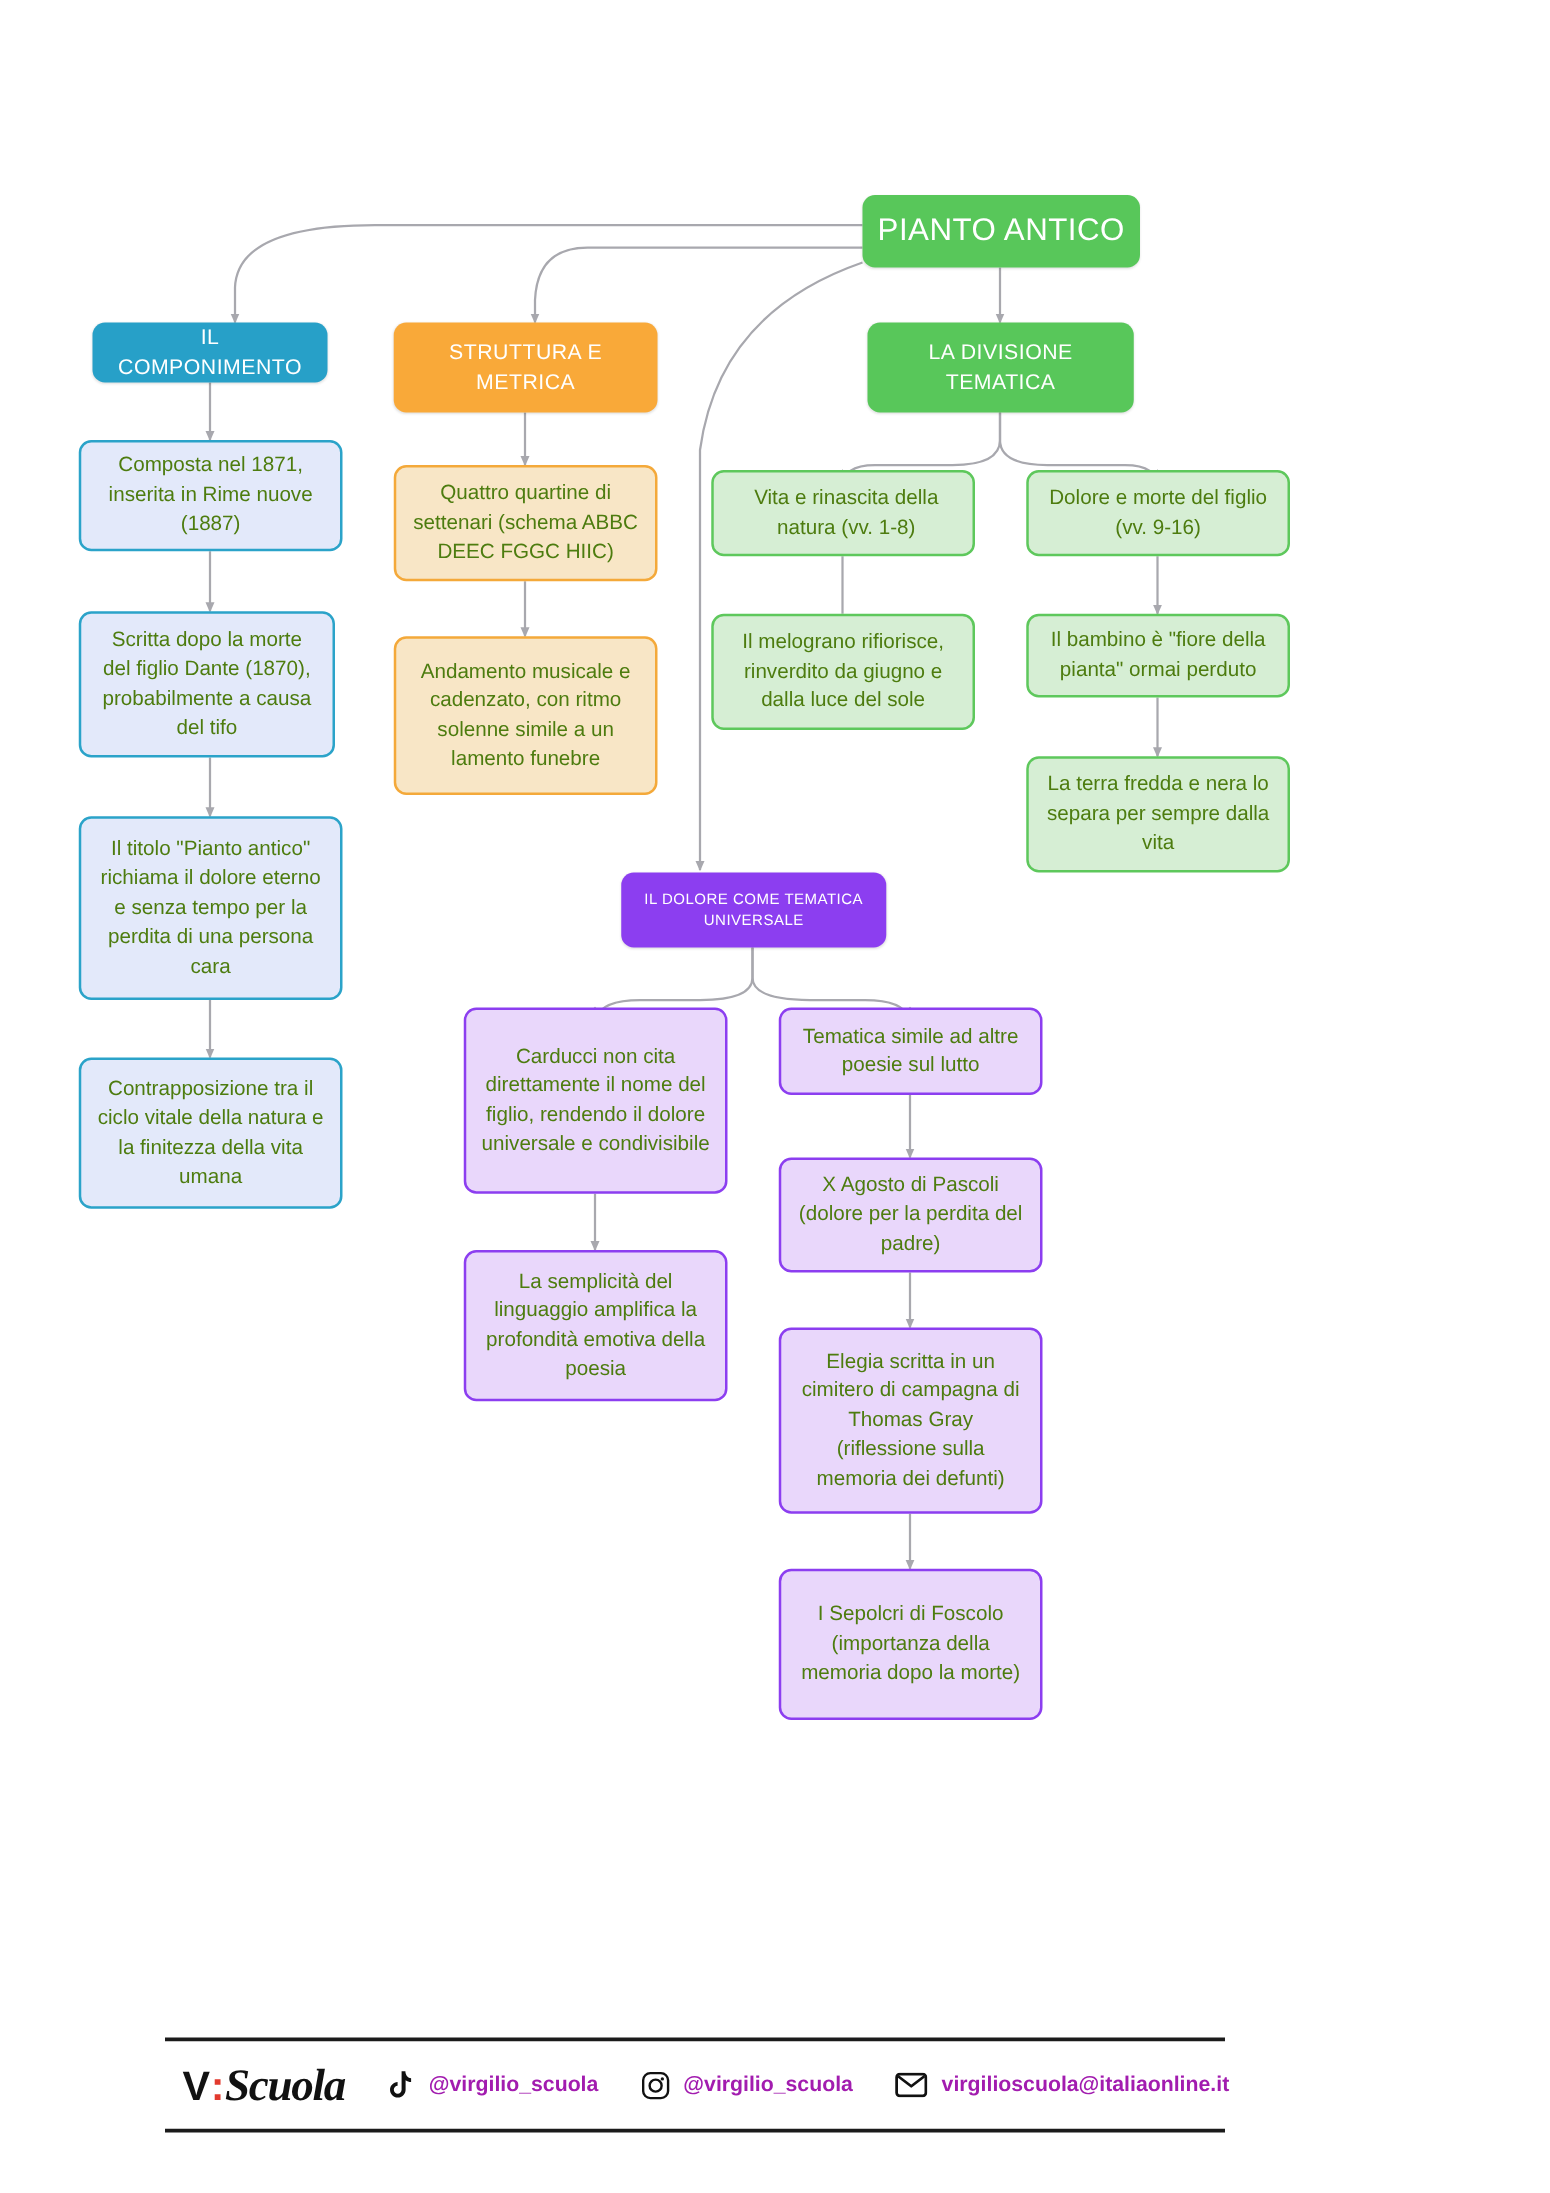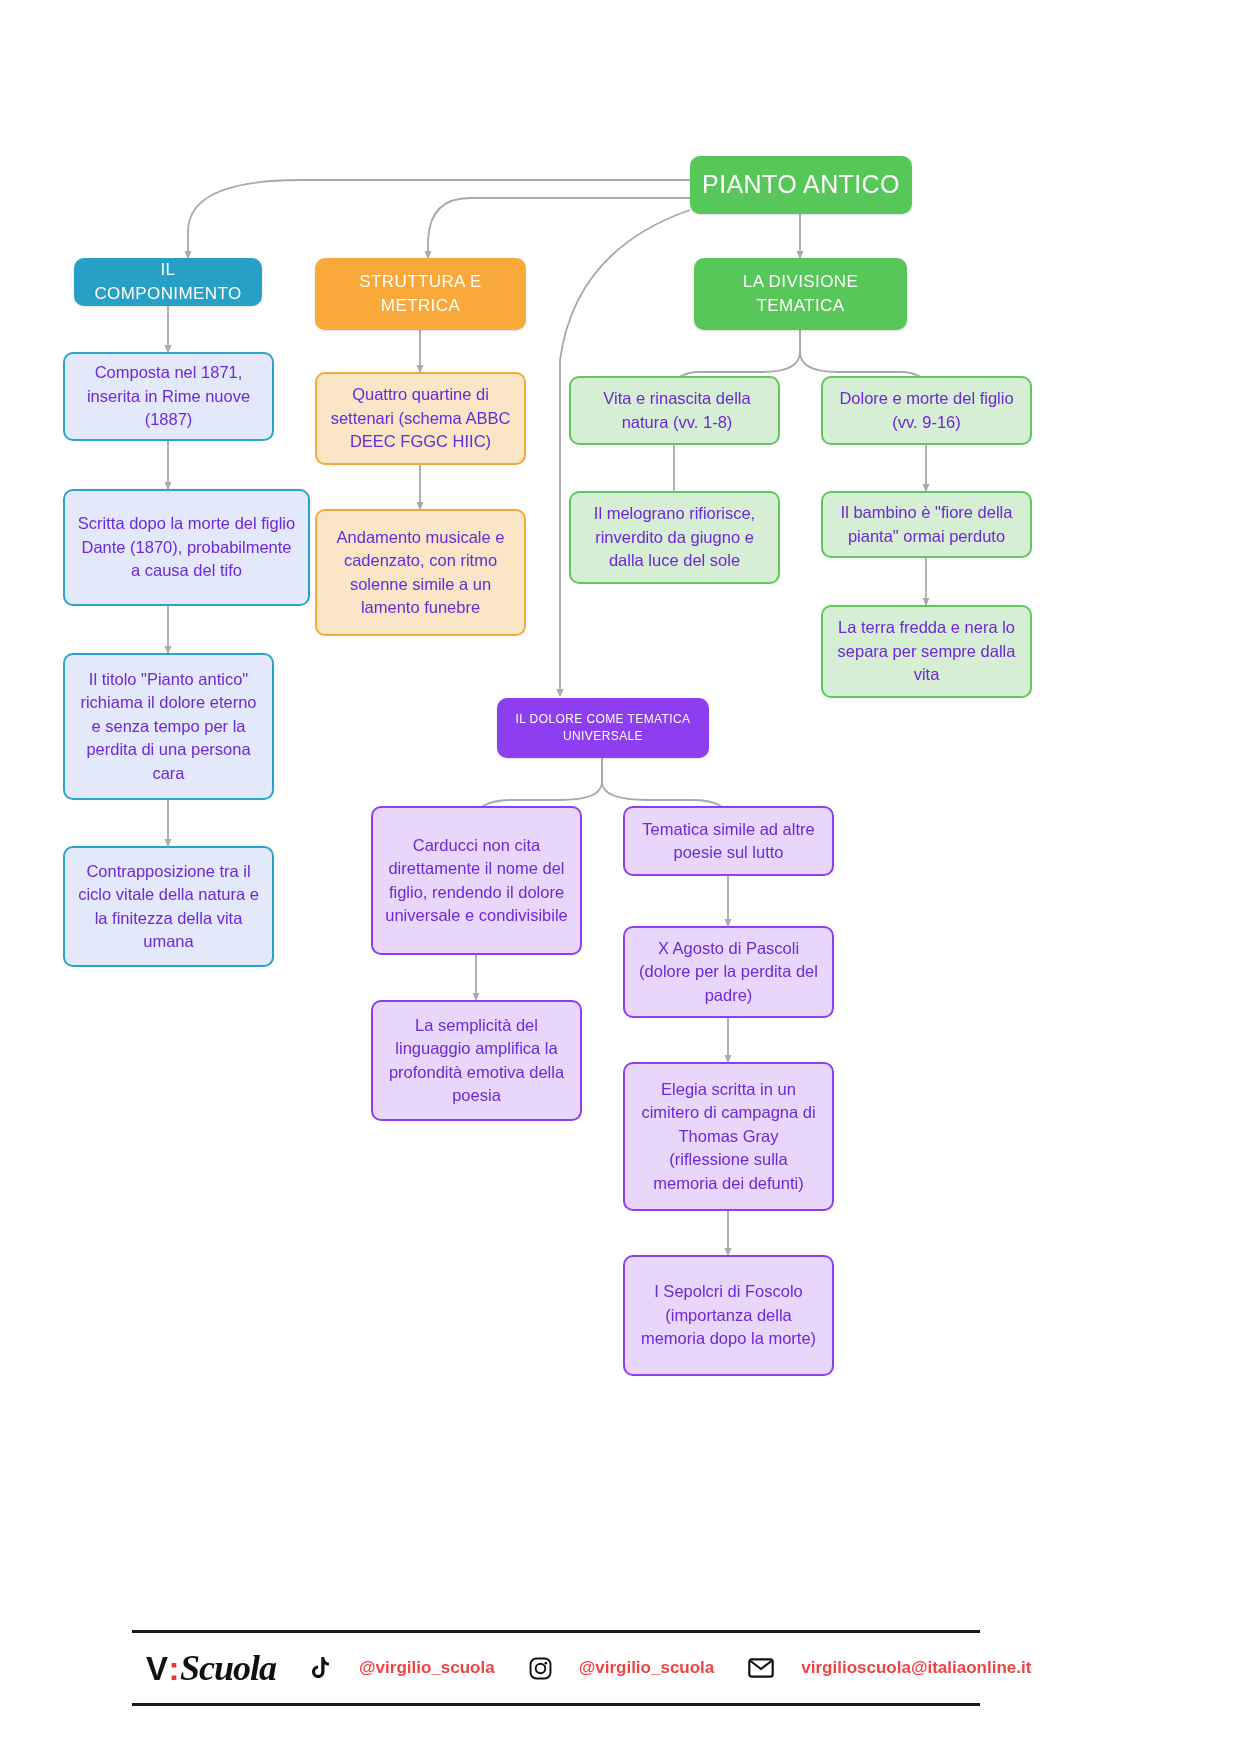--- a/index.html
+++ b/index.html
@@ -45,21 +45,21 @@
   }
   .hdr.root    { background: #58c75a; font-size: 25px; }
   .hdr.blue    { background: #27a0c8; font-size: 17px; }
   .hdr.orange  { background: #f9a939; font-size: 17px; }
   .hdr.green   { background: #58c75a; font-size: 17px; }
   .hdr.purple  { background: #8c3ef0; font-size: 12px; }
 
   
   .leaf {
     font-size: 16.5px;
-    color: #6d28d9;
+    color: #4d7c0f;
     border-width: 2px;
     border-style: solid;
   }
   .leaf.blue   { background: #e3e9fa; border-color: #2ba3c9; }
   .leaf.orange { background: #f8e6c6; border-color: #f4a93a; }
   .leaf.green  { background: #d6eed4; border-color: #5ec85c; }
   .leaf.purple { background: #e9d7fb; border-color: #8c3ef0; }
 
   
   #footer {
@@ -89,24 +89,24 @@
   .brand .scuola {
     font-family: "Liberation Serif", serif;
     font-style: italic;
     font-weight: bold;
     font-size: 36px;
     letter-spacing: -1px;
   }
   .social {
     display: flex;
     align-items: center;
-    gap: 27px;
+    gap: 11px;
     font-size: 17px;
     font-weight: bold;
-    color: #ef4444;
+    color: #a21caf;
     white-space: nowrap;
   }
   .social svg { display: block; }
 </style>
 </head>
 <body>
 
 <div id="page">
 
   <svg id="edges" viewBox="0 0 1240 1754" xmlns="http://www.w3.org/2000/svg">
@@ -156,21 +156,21 @@
     <span>IL COMPONIMENTO</span>
   </div>
 
   <div class="node hdr root" style="left:690px; top:156px; width:222px; height:58px;">
     <span>PIANTO ANTICO</span>
   </div>
 
   <div class="node leaf blue" style="left:63px; top:352px; width:211px; height:89px;">
     <span>Composta nel 1871, inserita in Rime nuove (1887)</span>
   </div>
-  <div class="node leaf blue" style="left:63px; top:489px; width:247px; height:117px;align-items:center;">
+  <div class="node leaf blue" style="left:63px; top:489px; width:205px; height:117px;align-items:center;">
     <span>Scritta dopo la morte del figlio Dante (1870), probabilmente a causa del tifo</span>
   </div>
   <div class="node leaf blue" style="left:63px; top:653px; width:211px; height:147px;">
     <span>Il titolo "Pianto antico" richiama il dolore eterno e senza tempo per la perdita di una persona cara</span>
   </div>
   <div class="node leaf blue" style="left:63px; top:846px; width:211px; height:121px;">
     <span>Contrapposizione tra il ciclo vitale della natura e la finitezza della vita umana</span>
   </div>
 
   <div class="node hdr orange" style="left:315px; top:258px; width:211px; height:72px;">

